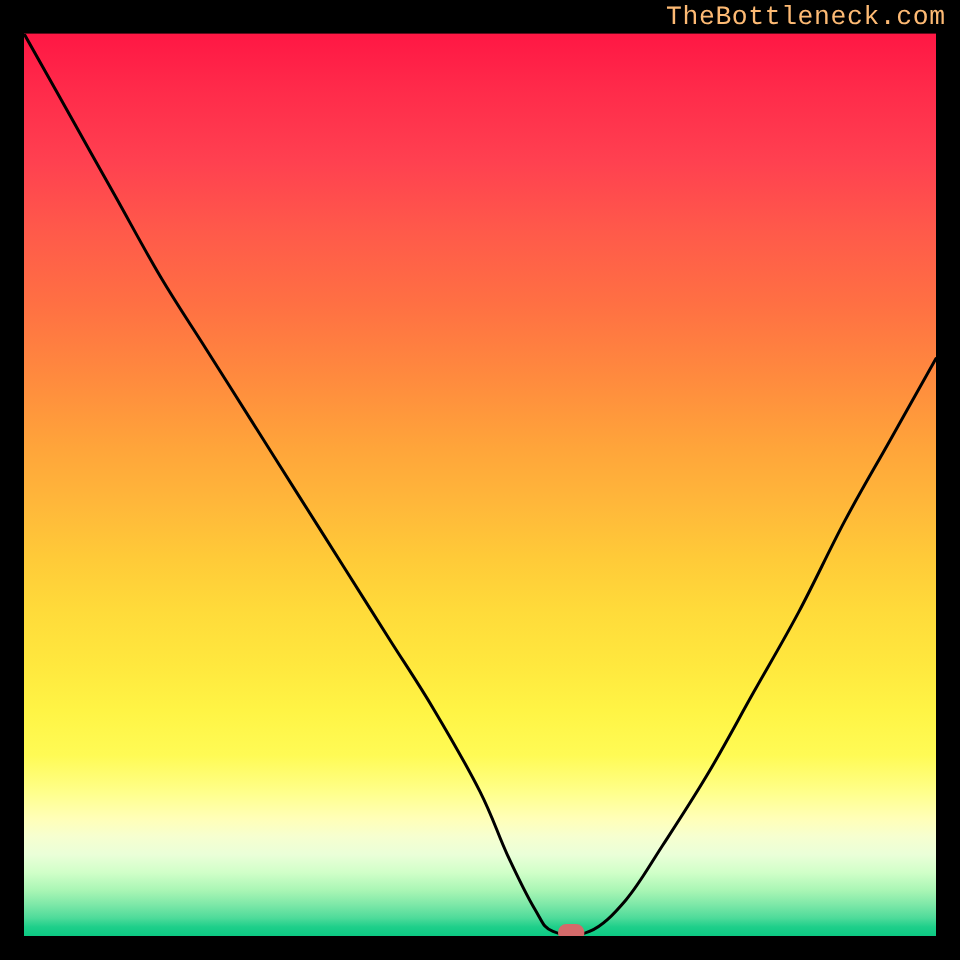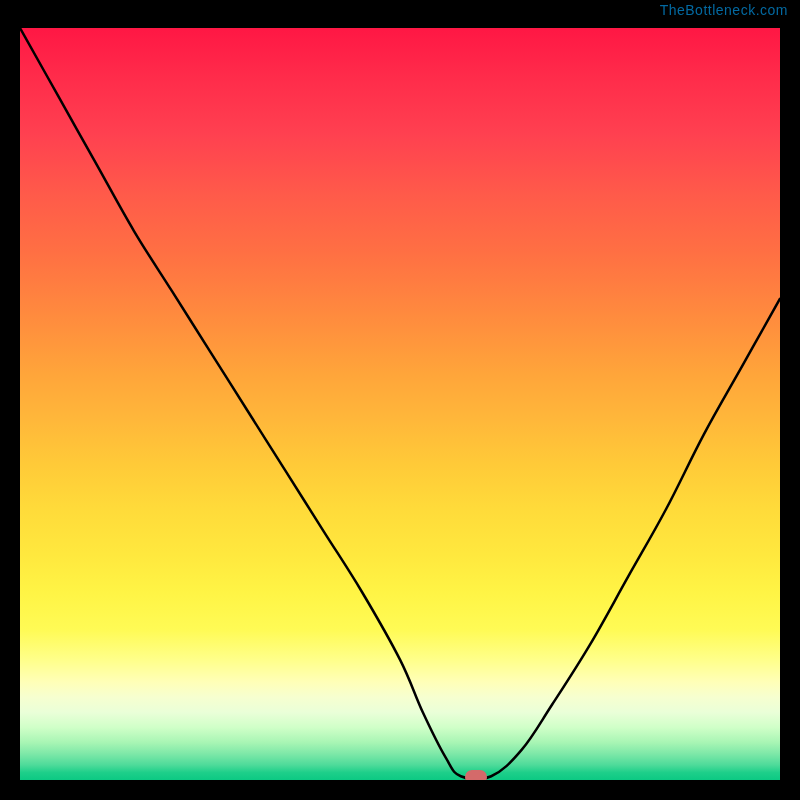--- a/index.html
+++ b/index.html
@@ -8,24 +8,25 @@
     width: 800px;
     height: 800px;
     background: #000;
     position: relative;
     font-family: Arial, sans-serif;
   }
   .watermark {
     position: absolute;
     top: 2px;
     right: 12px;
-    color: #0369a1;
-    font-size: 14px;
+    color: #fdba74;
+    font-size: 22px;
     letter-spacing: 0.5px;
     z-index: 10;
+    font-family: Liberation Mono, monospace;
   }
   .plot-area {
     position: absolute;
     left: 20px;
     top: 28px;
     width: 760px;
     height: 752px;
     overflow: hidden;
     background: linear-gradient(to bottom,
       #ff1744 0%,

